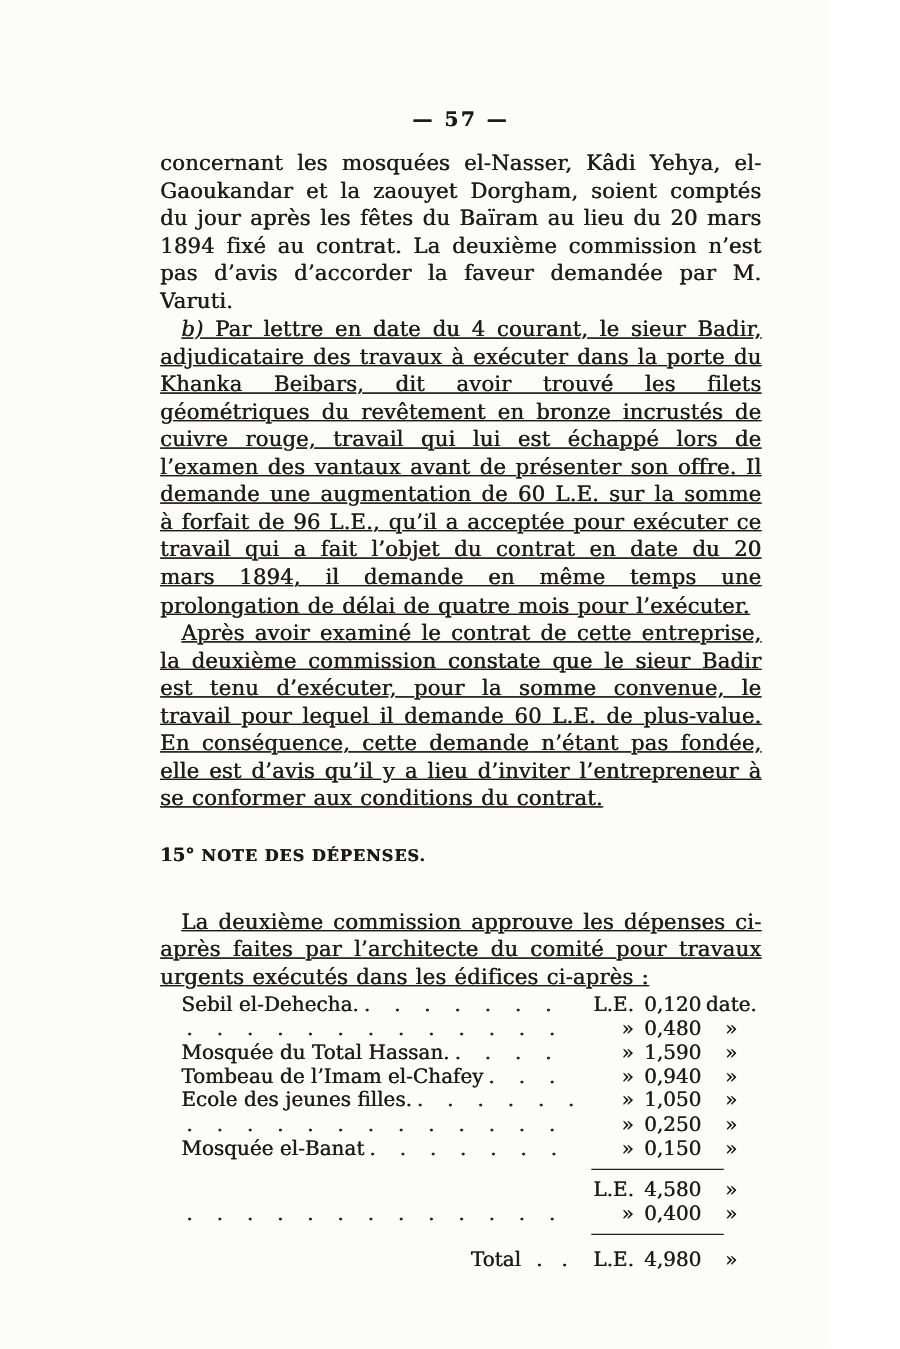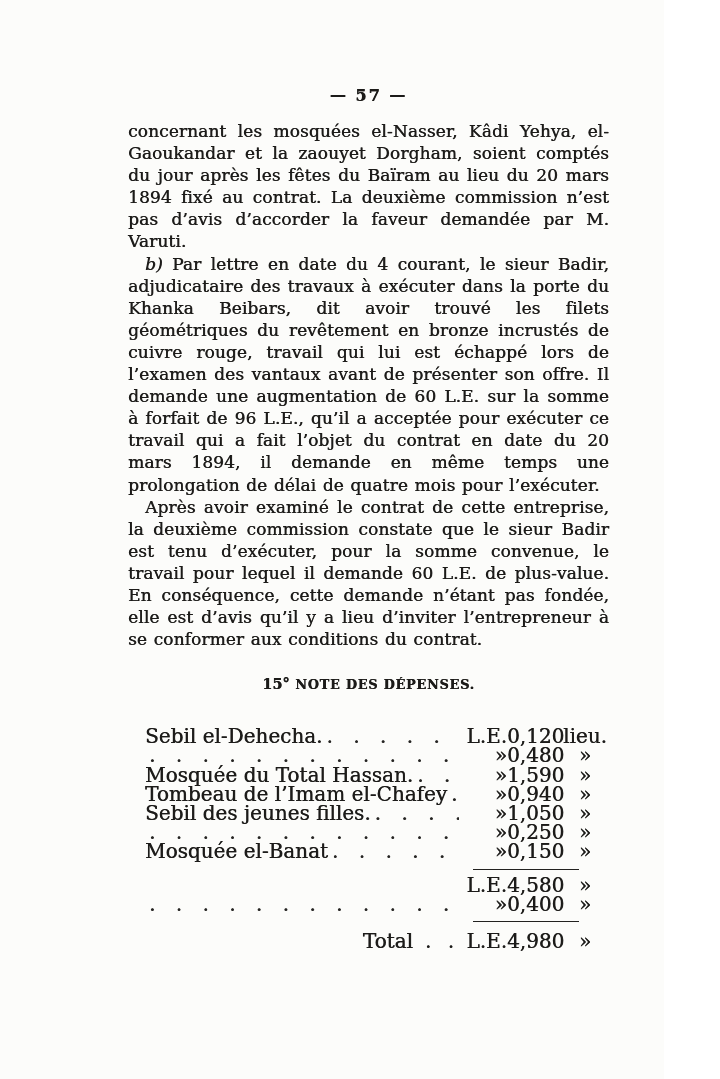--- a/index.html
+++ b/index.html
@@ -31,36 +31,34 @@
   }
   .body-par {
     margin: 0;
     font-size: 17px;
     line-height: 22.1px;
     text-align: justify;
     letter-spacing: 0.1px;
     word-spacing: 1px;
     text-shadow: 0.45px 0 0 rgba(25,24,22,0.9);
   }
-  .indent { text-indent: 17px; }
+  .indent { text-indent: 17px; text-decoration: underline; }
   .marker-italic { font-style: italic; }
   .section-heading {
     margin-top: 24px;
     margin-bottom: 34px;
-    text-align: center;
     font-weight: bold;
     text-shadow: 0.4px 0 0 currentColor;
     white-space: nowrap;
   }
   .heading-prefix { font-size: 14.5px; }
   .heading-title  { font-size: 12.8px; letter-spacing: 0.8px; }
   .expenses {
-    margin-top: 18px;
     margin-left: 17px;
-    font-size: 20px;
+    font-size: 16px;
     text-shadow: 0.4px 0 0 rgba(25,24,22,0.9);
   }
   .trow {
     display: flex;
     align-items: baseline;
     line-height: 19.2px;
     white-space: nowrap;
   }
   .tlabel { flex: none; }
   .leader {
@@ -69,21 +67,21 @@
     white-space: nowrap;
     margin: 0 6px 0 4px;
     color: #252422;
   }
   .leader::after {
     content: ". . . . . . . . . . . . . . . . . . . . . . . . . . . . . . . .";
     letter-spacing: 7px;
   }
   .spacer { flex: 1 1 auto; }
   .tcur  { flex: none; width: 42px; text-align: right; }
-  .tval  { flex: none; width: 54px; text-align: center; }
+  .tval  { flex: none; width: 54px; text-align: right; }
   .tunit { flex: none; width: 48px; text-align: center; }
   .amount-rule {
     display: flex;
     justify-content: flex-end;
     margin: 7px 0 6px;
   }
   .rule-line {
     width: 106px;
     height: 0;
     border-top: 1.8px solid #232220;
@@ -107,29 +105,30 @@
     <p class="body-par indent"><span class="marker-italic">b)</span>
       <span>Par lettre en date du 4 courant, le sieur Badir, adjudicataire des travaux à exécuter dans la porte du Khanka Beibars, dit avoir trouvé les filets géométriques du revêtement en bronze incrustés de cuivre rouge, travail qui lui est échappé lors de l’examen des vantaux avant de présenter son offre. Il demande une augmentation de 60 L.E. sur la somme à forfait de 96 L.E., qu’il a acceptée pour exécuter ce travail qui a fait l’objet du contrat en date du 20 mars 1894, il demande en même temps une prolongation de délai de quatre mois pour l’exécuter.</span></p>
 
     <p class="body-par indent">Après avoir examiné le contrat de cette entreprise, la deuxième commission constate que le sieur Badir est tenu d’exécuter, pour la somme convenue, le travail pour lequel il demande 60 L.E. de plus-value. En conséquence, cette demande n’étant pas fondée, elle est d’avis qu’il y a lieu d’inviter l’entrepreneur à se conformer aux conditions du contrat.</p>
 
     <div class="section-heading">
       <span class="heading-prefix">15°</span>
       <span class="heading-title">NOTE DES DÉPENSES.</span>
     </div>
 
+    <p class="body-par indent">La deuxième commission approuve les dépenses ci-après faites par l’architecte du comité pour travaux urgents exécutés dans les édifices ci-après :</p>
 
     <div class="expenses">
 
       <div class="trow">
         <span class="tlabel">Sebil el-Dehecha.</span>
         <span class="leader"></span>
         <span class="tcur">L.E.</span>
         <span class="tval">0,120</span>
-        <span class="tunit">lieu.</span>
+        <span class="tunit">date.</span>
       </div>
 
       <div class="trow">
         <span class="leader"></span>
         <span class="tcur">»</span>
         <span class="tval">0,480</span>
         <span class="tunit">»</span>
       </div>
 
       <div class="trow">
@@ -142,21 +141,21 @@
 
       <div class="trow">
         <span class="tlabel">Tombeau de l’Imam el-Chafey</span>
         <span class="leader"></span>
         <span class="tcur">»</span>
         <span class="tval">0,940</span>
         <span class="tunit">»</span>
       </div>
 
       <div class="trow">
-        <span class="tlabel">Sebil des jeunes filles.</span>
+        <span class="tlabel">Ecole des jeunes filles.</span>
         <span class="leader"></span>
         <span class="tcur">»</span>
         <span class="tval">1,050</span>
         <span class="tunit">»</span>
       </div>
 
       <div class="trow">
         <span class="leader"></span>
         <span class="tcur">»</span>
         <span class="tval">0,250</span>

